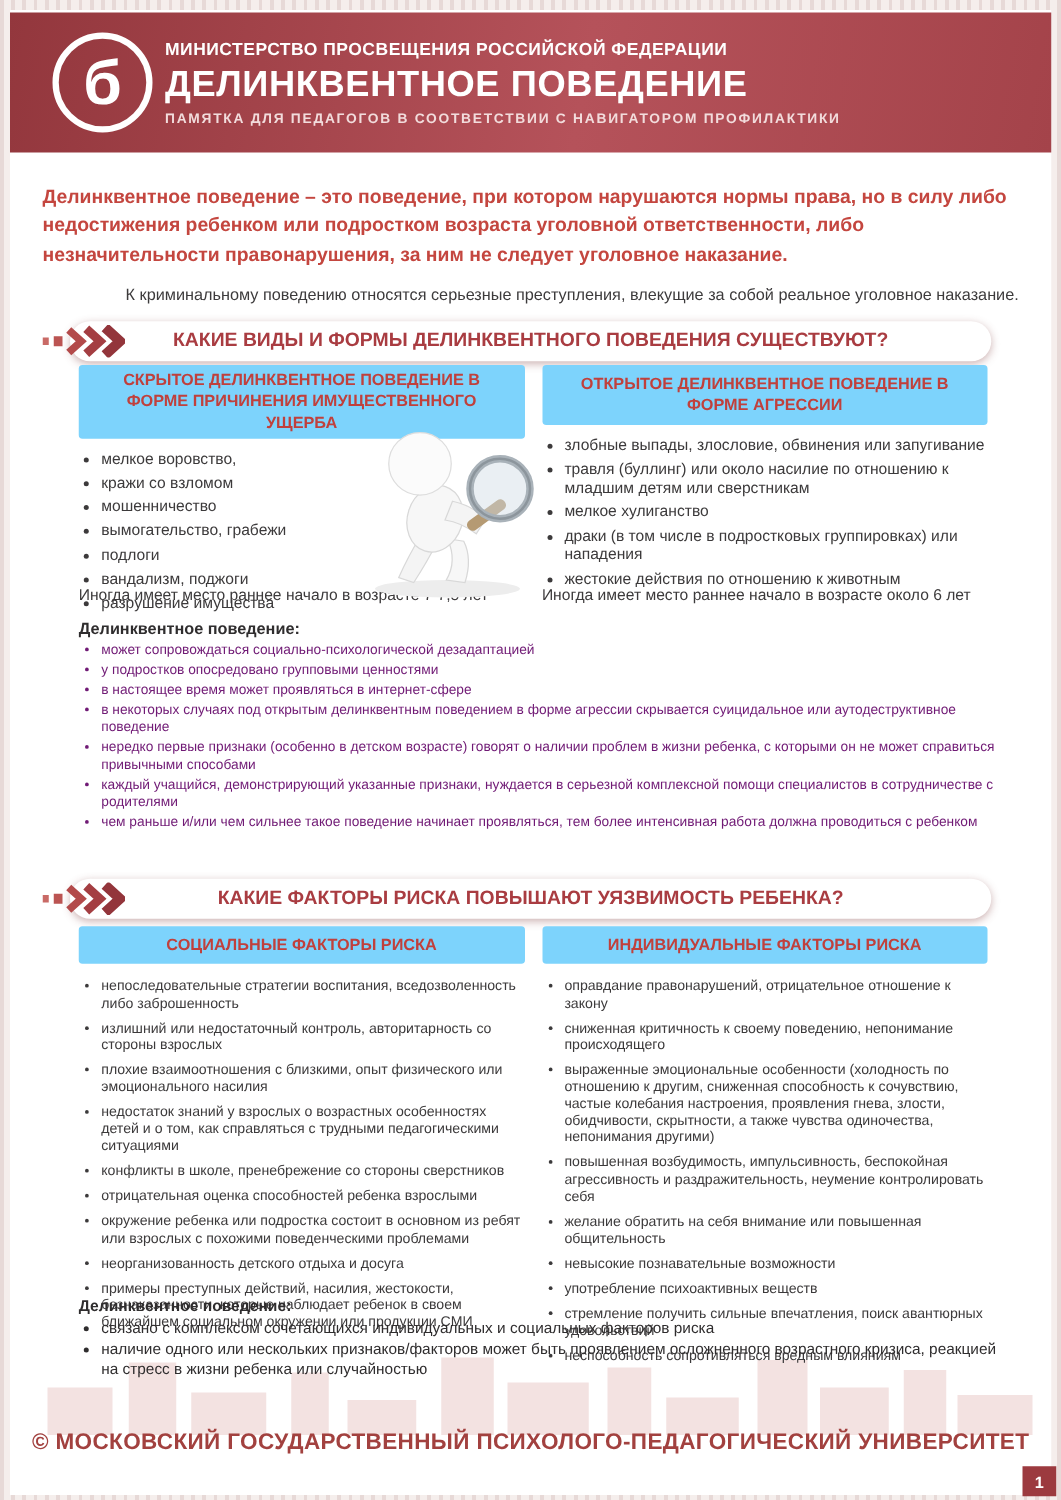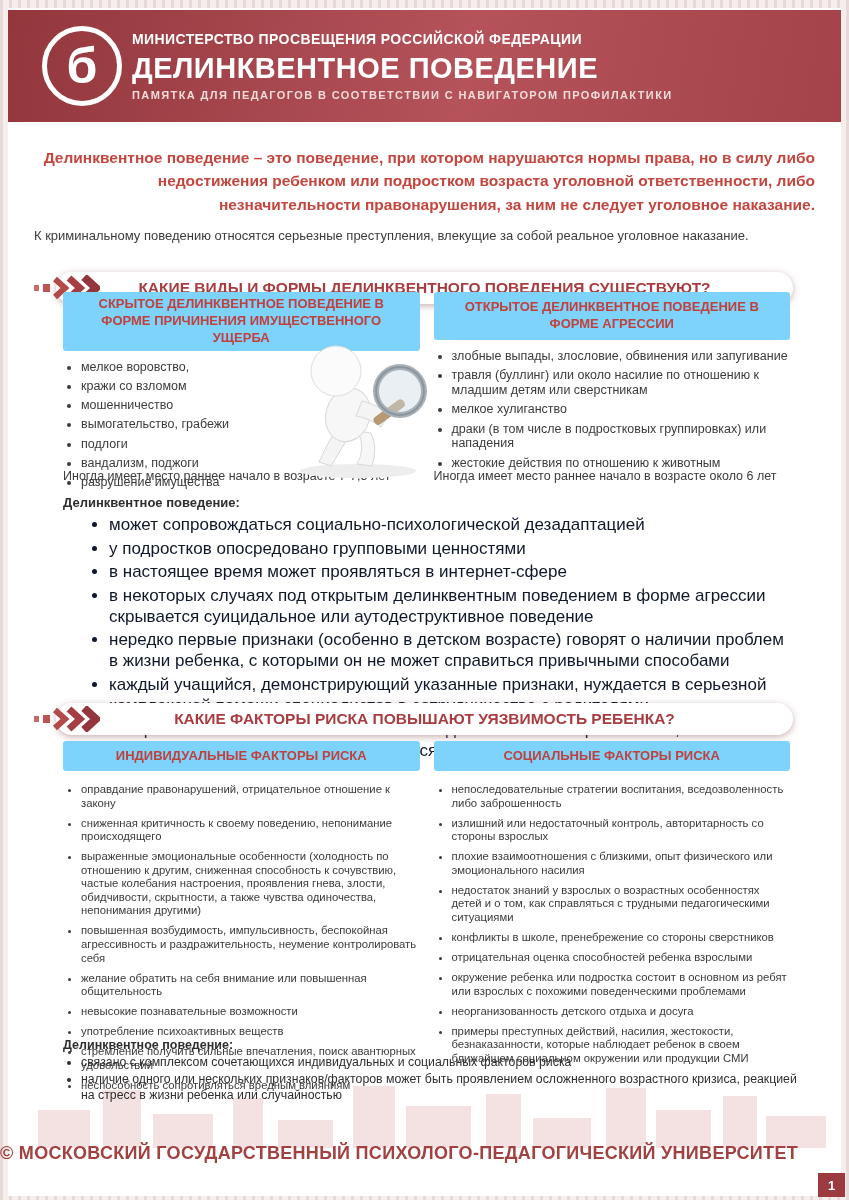--- a/index.html
+++ b/index.html
@@ -23,36 +23,36 @@
     color:#fff;font-size:50px;font-weight:bold;line-height:1;
   }
   .header-text{flex:1;color:#fff;padding:0 46px 0 10px;}
   .ministry{font-size:14px;font-weight:bold;letter-spacing:.4px;}
   .doc-title{font-size:29px;font-weight:bold;margin:5px 0 4px;letter-spacing:.5px;}
   .doc-subtitle{font-size:11px;font-weight:bold;letter-spacing:1.4px;color:#f2dcdc;}
 
   
   .definition{
     position:absolute;top:146px;left:34px;right:34px;z-index:2;
-    text-align:right;color:#c4463f;font-weight:bold;font-size:15.5px;line-height:1.5;
+    text-align:left;color:#c4463f;font-weight:bold;font-size:15.5px;line-height:1.5;
   }
   .criminal-note{
     position:absolute;top:228px;left:34px;right:34px;z-index:2;
-    text-align:left;color:#3d3b3c;font-size:13px;
+    text-align:right;color:#3d3b3c;font-size:13px;
   }
 
   
   .section-pill{
     position:absolute;left:56px;right:56px;z-index:2;
     background:#fff;border-radius:16px;
     box-shadow:0 2px 7px rgba(140,80,80,.45);
     padding:7px 12px;text-align:center;
     color:#a93c41;font-weight:bold;font-size:15.5px;
   }
-  .pill-forms{top:272px;}
+  .pill-forms{top:257px;}
   .pill-risk{top:703px;}
   .arrow-icon{position:absolute;left:-22px;top:50%;transform:translateY(-50%);width:66px;height:26px;}
 
   
   .cols{position:absolute;left:63px;right:59px;display:flex;gap:14px;z-index:2;}
   .cols-forms{top:292px;}
   .cols-risk{top:741px;}
   .col{flex:1;min-width:0;}
   .col-header{
     background:#7dd3fc;color:#c0403c;font-weight:bold;font-size:13px;
@@ -67,35 +67,35 @@
   .cols-risk ul.blist{margin-top:12px;}
   .cols-risk ul.blist li{font-size:11.3px;color:#3c3a3b;line-height:1.2;margin-bottom:6.5px;}
 
   .notes-row{position:absolute;top:469px;left:63px;right:59px;display:flex;gap:14px;z-index:2;}
   .notes-row .note{flex:1;font-size:12.5px;color:#3c3a3b;}
 
   
   .behavior{position:absolute;top:495px;left:63px;right:52px;z-index:2;}
   .block-label{font-size:13px;font-weight:bold;color:#2f2d2e;margin-bottom:2px;}
   .behavior ul.blist{margin-top:4px;}
-  .behavior ul.blist li{font-size:17px;color:#0f172a;line-height:1.24;margin-bottom:2.5px;margin-left:28px;}
+  .behavior ul.blist li{font-size:11px;color:#701a75;line-height:1.24;margin-bottom:2.5px;}
 
   .conclusion{position:absolute;top:1038px;left:63px;right:52px;z-index:2;}
   .conclusion .block-label{font-size:12.5px;}
   .conclusion ul.blist{margin-top:3px;}
   .conclusion ul.blist li{font-size:12.3px;font-weight:normal;color:#2f2d2e;line-height:1.25;margin-bottom:2px;}
 
   
   .figure{position:absolute;left:286px;top:331px;width:152px;height:150px;z-index:4;}
 
   
   .skyline{position:absolute;left:8px;right:8px;top:1078px;height:70px;z-index:1;}
   .copyright{
     position:absolute;top:1143px;left:0;right:0;z-index:2;
-    text-align:left;color:#a2413f;font-weight:bold;font-size:18px;letter-spacing:.3px;
+    text-align:center;color:#a2413f;font-weight:bold;font-size:18px;letter-spacing:.3px;
   }
   .page-num{
     position:absolute;right:4px;bottom:3px;width:27px;height:24px;z-index:5;
     background:#9c3a3f;color:#fff;font-weight:bold;font-size:13px;
     display:flex;align-items:center;justify-content:center;
   }
 </style>
 </head>
 <body>
 
@@ -193,45 +193,45 @@
       <path d="M21 4 L31 13 L21 22" fill="none" stroke="#b34a4a" stroke-width="6"></path>
       <path d="M35 3 L46 13 L35 23" fill="none" stroke="#a43e42" stroke-width="7"></path>
       <path d="M50 2 L62 13 L50 24" fill="none" stroke="#93353b" stroke-width="8"></path>
     </svg>
   </span>
   <span>КАКИЕ ФАКТОРЫ РИСКА ПОВЫШАЮТ УЯЗВИМОСТЬ РЕБЕНКА?</span>
 </div>
 
 <div class="cols cols-risk">
   <div class="col">
+    <div class="col-header col-header--low">СОЦИАЛЬНЫЕ ФАКТОРЫ РИСКА</div>
+    <ul class="blist">
+        <li>непоследовательные стратегии воспитания, вседозволенность либо заброшенность</li>
+        <li>излишний или недостаточный контроль, авторитарность со стороны взрослых</li>
+        <li>плохие взаимоотношения с близкими, опыт физического или эмоционального насилия</li>
+        <li>недостаток знаний у взрослых о возрастных особенностях детей и о том, как справляться с трудными педагогическими ситуациями</li>
+        <li>конфликты в школе, пренебрежение со стороны сверстников</li>
+        <li>отрицательная оценка способностей ребенка взрослыми</li>
+        <li>окружение ребенка или подростка состоит в основном из ребят или взрослых с похожими поведенческими проблемами</li>
+        <li>неорганизованность детского отдыха и досуга</li>
+        <li>примеры преступных действий, насилия, жестокости, безнаказанности, которые наблюдает ребенок в своем ближайшем социальном окружении или продукции СМИ</li>
+      </ul>
+  </div>
+  <div class="col">
     <div class="col-header col-header--low">ИНДИВИДУАЛЬНЫЕ ФАКТОРЫ РИСКА</div>
     <ul class="blist">
         <li>оправдание правонарушений, отрицательное отношение к закону</li>
         <li>сниженная критичность к своему поведению, непонимание происходящего</li>
         <li>выраженные эмоциональные особенности (холодность по отношению к другим, сниженная способность к сочувствию, частые колебания настроения, проявления гнева, злости, обидчивости, скрытности, а также чувства одиночества, непонимания другими)</li>
         <li>повышенная возбудимость, импульсивность, беспокойная агрессивность и раздражительность, неумение контролировать себя</li>
         <li>желание обратить на себя внимание или повышенная общительность</li>
         <li>невысокие познавательные возможности</li>
         <li>употребление психоактивных веществ</li>
         <li>стремление получить сильные впечатления, поиск авантюрных удовольствий</li>
         <li>неспособность сопротивляться вредным влияниям</li>
-      </ul>
-  </div>
-  <div class="col">
-    <div class="col-header col-header--low">СОЦИАЛЬНЫЕ ФАКТОРЫ РИСКА</div>
-    <ul class="blist">
-        <li>непоследовательные стратегии воспитания, вседозволенность либо заброшенность</li>
-        <li>излишний или недостаточный контроль, авторитарность со стороны взрослых</li>
-        <li>плохие взаимоотношения с близкими, опыт физического или эмоционального насилия</li>
-        <li>недостаток знаний у взрослых о возрастных особенностях детей и о том, как справляться с трудными педагогическими ситуациями</li>
-        <li>конфликты в школе, пренебрежение со стороны сверстников</li>
-        <li>отрицательная оценка способностей ребенка взрослыми</li>
-        <li>окружение ребенка или подростка состоит в основном из ребят или взрослых с похожими поведенческими проблемами</li>
-        <li>неорганизованность детского отдыха и досуга</li>
-        <li>примеры преступных действий, насилия, жестокости, безнаказанности, которые наблюдает ребенок в своем ближайшем социальном окружении или продукции СМИ</li>
       </ul>
   </div>
 </div>
 
 <div class="conclusion">
   <div class="block-label">Делинквентное поведение:</div>
   <ul class="blist">
       <li>связано с комплексом сочетающихся индивидуальных и социальных факторов риска</li>
       <li>наличие одного или нескольких признаков/факторов может быть проявлением осложненного возрастного кризиса, реакцией на стресс в жизни ребенка или случайностью</li>
     </ul>

